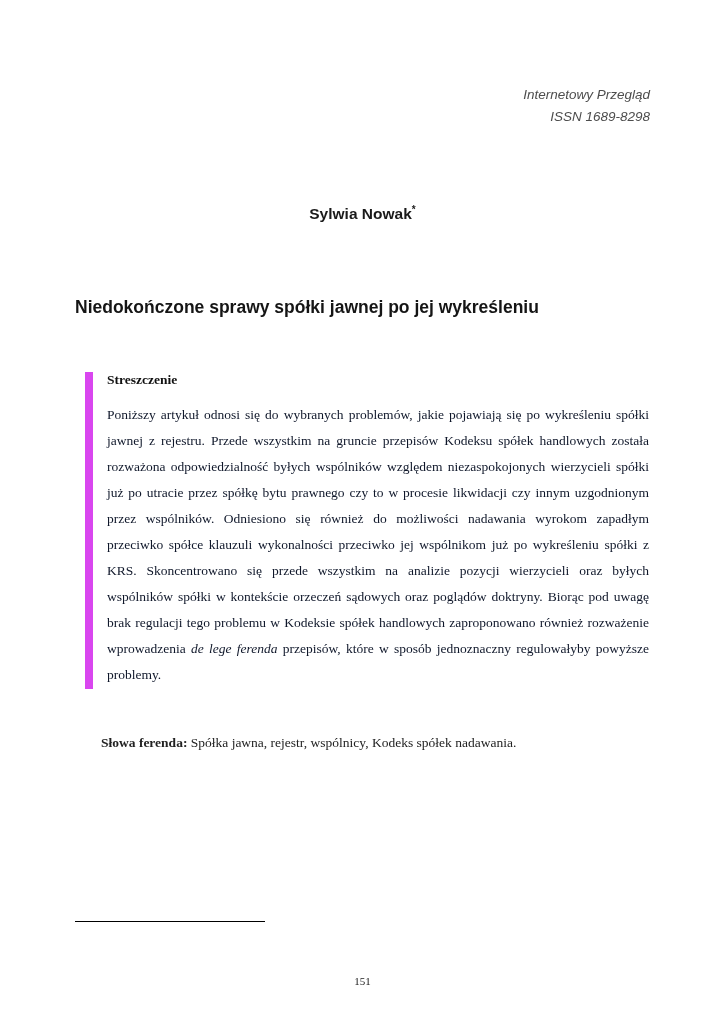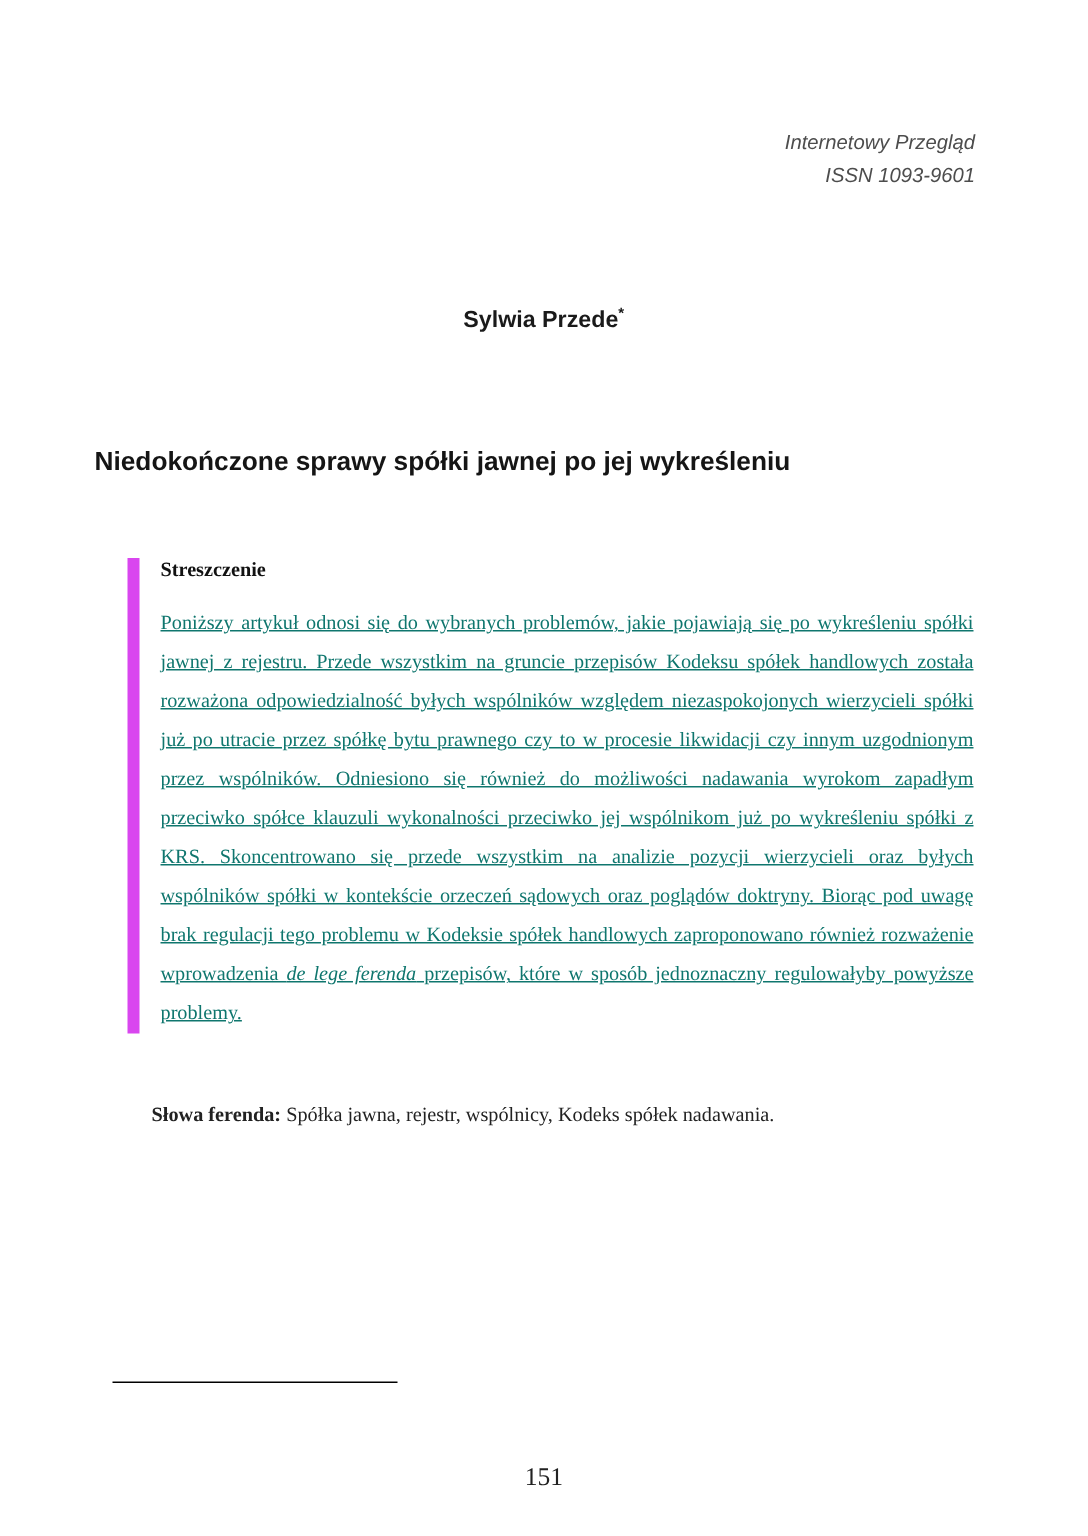--- a/index.html
+++ b/index.html
@@ -43,21 +43,21 @@
   .author-line sup {
     font-size: 10px;
     vertical-align: super;
     line-height: 0;
   }
 
   
   .paper-title {
     position: absolute;
     top: 294px;
-    left: 63px;
+    left: 75px;
     right: 70px;
     font-family: "Liberation Sans", sans-serif;
     font-weight: bold;
     font-size: 17.5px;
     line-height: 1.55;
     color: #151515;
   }
 
   
   .abstract-block {
@@ -71,22 +71,21 @@
   .abstract-heading {
     font-weight: bold;
     font-size: 13.5px;
     margin-bottom: 14px;
     color: #111111;
   }
   .abstract-text {
     font-size: 13.5px;
     line-height: 1.93;
     text-align: justify;
-    color: #0f766e;
-    text-decoration: underline;
+    color: #0f172a;
   }
   .abstract-text .italic-segment { font-style: italic; }
 
   
   .keywords-line {
     position: absolute;
     top: 735px;
     left: 101px;
     right: 76px;
     font-size: 13.5px;
@@ -117,35 +116,35 @@
     line-height: 0;
   }
 
   
   .page-number {
     position: absolute;
     top: 975px;
     left: 0;
     width: 100%;
     text-align: center;
-    font-size: 17px;
+    font-size: 11px;
     color: #222222;
   }
 </style>
 </head>
 <body>
 
 <div class="page">
 
   <div class="journal-header">
     <div>Internetowy Przegląd</div>
-    <div>ISSN 1093-9601</div>
+    <div>ISSN 1689-8298</div>
   </div>
 
-  <div class="author-line"><span>Sylwia Przede</span><sup>*</sup></div>
+  <div class="author-line"><span>Sylwia Nowak</span><sup>*</sup></div>
 
   <div class="paper-title">
     <div>Niedokończone sprawy spółki jawnej po jej wykreśleniu</div>
   </div>
 
   <div class="abstract-block">
     <div class="abstract-heading">Streszczenie</div>
     <div class="abstract-text"><span>Poniższy artykuł odnosi się do wybranych problemów, jakie pojawiają się po wykreśleniu spółki jawnej z rejestru. Przede wszystkim na gruncie przepisów Kodeksu spółek handlowych została rozważona odpowiedzialność byłych wspólników względem niezaspokojonych wierzycieli spółki już po utracie przez spółkę bytu prawnego czy to w procesie likwidacji czy innym uzgodnionym przez wspólników. Odniesiono się również do możliwości nadawania wyrokom zapadłym przeciwko spółce klauzuli wykonalności przeciwko jej wspólnikom już po wykreśleniu spółki z KRS. Skoncentrowano się przede wszystkim na analizie pozycji wierzycieli oraz byłych wspólników spółki w kontekście orzeczeń sądowych oraz poglądów doktryny. Biorąc pod uwagę brak regulacji tego problemu w Kodeksie spółek handlowych zaproponowano również rozważenie wprowadzenia </span><span class="italic-segment">de lege ferenda</span><span> przepisów, które w sposób jednoznaczny regulowałyby powyższe problemy.</span></div>
   </div>
 

